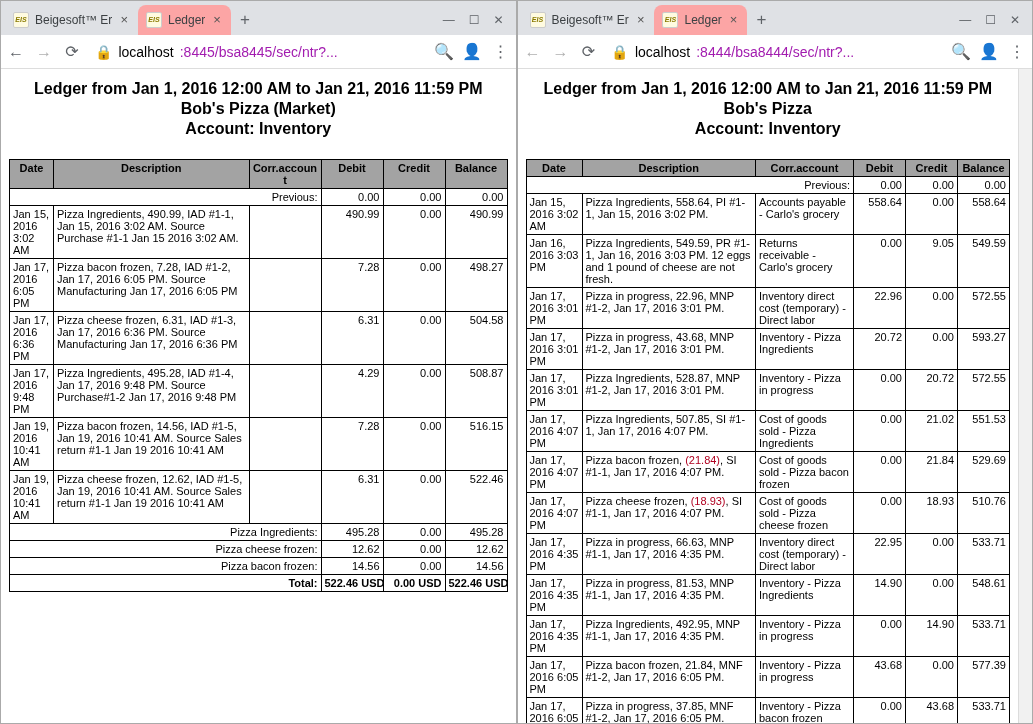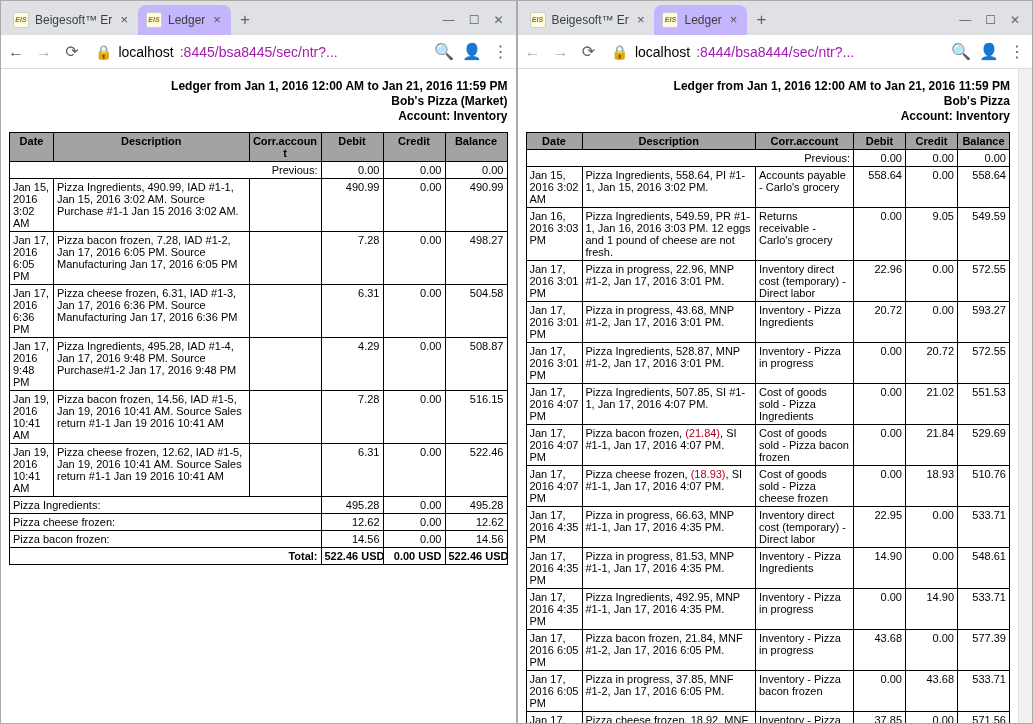--- a/index.html
+++ b/index.html
@@ -1,42 +1,42 @@
 <!DOCTYPE html>
 <html><head>
 <meta charset="utf-8">
 <style>
 *{box-sizing:border-box;margin:0;padding:0}
 html,body{width:1033px;height:724px;font-family:Arial,Helvetica,sans-serif;font-size:11px;overflow:hidden;background:#fff}
 .desktop{display:flex;width:1033px;height:724px}
 .win{flex:1;display:flex;flex-direction:column;border:1px solid #aaa;background:#fff;min-width:0}
 .titlebar{height:34px;background:#dfe1e5;display:flex;align-items:center;padding:3px 0 0 4px;gap:0}
 .tab{height:30px;display:flex;align-items:center;padding:0 8px;border-radius:8px 8px 0 0;font-size:12px;color:#3c4043;gap:6px;max-width:140px;position:relative}
-.tab.active{background:#c4b5fd}
+.tab.active{background:#fca5a5}
 .favicon{width:16px;height:16px;background:#fffbe0;border:1px solid #ccc;display:flex;align-items:center;justify-content:center;font-size:7px;font-weight:bold;font-style:italic;color:#8a7a00;border-radius:2px}
 .tabtitle{white-space:nowrap;overflow:hidden;text-overflow:ellipsis;flex:1}
 .tab-close{font-size:13px;color:#555;padding:0 2px}
 .newtab{width:28px;height:28px;display:flex;align-items:center;justify-content:center;font-size:17px;color:#5f6368}
 .winbtns{margin-left:auto;display:flex;gap:14px;padding:0 12px;color:#5f6368;font-size:12px}
 .addrbar{height:34px;background:#fff;border-bottom:1px solid #ddd;display:flex;align-items:center;padding:0 6px;gap:10px}
 .navico{width:18px;height:18px;color:#5f6368;display:flex;align-items:center;justify-content:center;font-size:16px}
 .navico.disabled{color:#b0b0b0}
 .addrbox{flex:1;display:flex;align-items:center;gap:6px;font-size:14px;color:#202124;overflow:hidden;white-space:nowrap;padding:0 4px}
 .lock{color:#5f6368}
 .host{color:#000000}
 .path{color:#a21caf}
 .content{flex:1;overflow:auto;background:#fff;padding:10px 8px}
 .content.noscroll{overflow:hidden}
-.ledger-title{text-align:right;font-weight:bold;font-size:12px;line-height:1.25;margin-bottom:8px}
+.ledger-title{text-align:center;font-weight:bold;font-size:16px;line-height:1.25;margin-bottom:20px}
 table.ledger{border-collapse:collapse;width:100%;font-size:11px;table-layout:fixed}
 table.ledger th,table.ledger td{border:1px solid #000;padding:2px 3px;vertical-align:top;word-wrap:break-word}
 table.ledger th{font-weight:bold;text-align:center;background:#a3a3a3}
 .num{text-align:right;white-space:nowrap}
 .prev td{font-weight:normal}
-.sum-row td.label{text-align:left}
+.sum-row td.label{text-align:right}
 .tot-row td{font-weight:bold}
 .neg{color:#b00020}
 .col-date-l{width:44px}.col-desc-l{width:auto}.col-ca-l{width:72px}.col-n-l{width:62px}
 .col-date-r{width:56px}.col-desc-r{width:auto}.col-ca-r{width:98px}.col-n-r{width:52px}
 .scrollbar{width:14px;background:#f1f1f1;border-left:1px solid #dcdcdc}
 .rightpane{display:flex;flex:1;min-height:0}
 </style>
 </head>
 <body>
 

